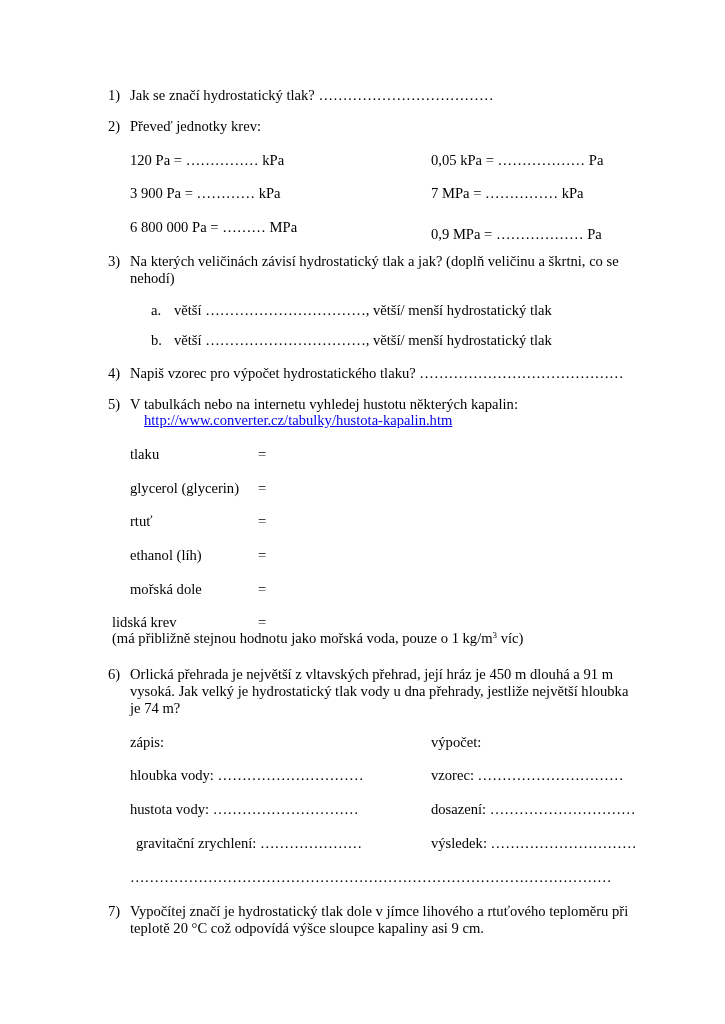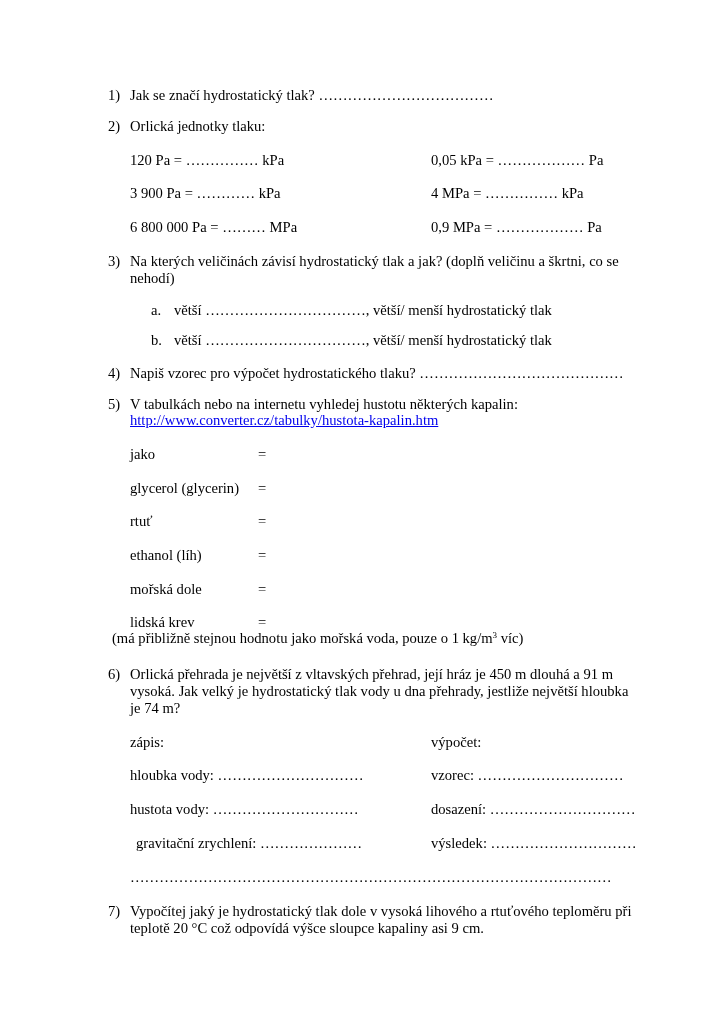--- a/index.html
+++ b/index.html
@@ -1,38 +1,38 @@
 <!DOCTYPE html>
 <html><head>
 <meta charset="utf-8">
 <style>
   html, body { margin: 0; padding: 0; background: #ffffff; }
   body { width: 725px; height: 1024px; position: relative; overflow: hidden;
          font-family: "Liberation Serif", "DejaVu Serif", serif; font-size: 14.6px; color: #000; }
   .abs { position: absolute; white-space: nowrap; line-height: 17px; }
-  .link { color: #0000ee; text-decoration: underline; }
+  .link { color: #0000ee; text-decoration: underline; margin-left: 14px; }
   sup { font-size: 9px; vertical-align: 5px; line-height: 0; }
 </style>
 </head>
 <body>
 
 <div>
   <span class="abs" style="left:108px;top:87px">1)</span>
   <span class="abs" style="left:130px;top:87px">Jak se značí hydrostatický tlak? ………………………………</span>
 </div>
 
 <div>
   <span class="abs" style="left:108px;top:118px">2)</span>
-  <span class="abs" style="left:130px;top:118px">Orlická jednotky tlaku:</span>
+  <span class="abs" style="left:130px;top:118px">Převeď jednotky krev:</span>
   <span class="abs" style="left:130px;top:152px">120 Pa = …………… kPa</span>
   <span class="abs" style="left:431px;top:152px">0,05 kPa = ……………… Pa</span>
   <span class="abs" style="left:130px;top:185px">3 900 Pa = ………… kPa</span>
-  <span class="abs" style="left:431px;top:185px">4 MPa = …………… kPa</span>
+  <span class="abs" style="left:431px;top:185px">7 MPa = …………… kPa</span>
   <span class="abs" style="left:130px;top:219px">6 800 000 Pa = ……… MPa</span>
-  <span class="abs" style="left:431px;top:219px">0,9 MPa = ……………… Pa</span>
+  <span class="abs" style="left:431px;top:226px">0,9 MPa = ……………… Pa</span>
 </div>
 
 <div>
   <span class="abs" style="left:108px;top:253px">3)</span>
   <span class="abs" style="left:130px;top:253px">Na kterých veličinách závisí hydrostatický tlak a jak? (doplň veličinu a škrtni, co se</span>
   <span class="abs" style="left:130px;top:270px">nehodí)</span>
   <span class="abs" style="left:151px;top:302px">a.</span>
   <span class="abs" style="left:174px;top:302px">větší ……………………………, větší/ menší hydrostatický tlak</span>
   <span class="abs" style="left:151px;top:332px">b.</span>
   <span class="abs" style="left:174px;top:332px">větší ……………………………, větší/ menší hydrostatický tlak</span>
@@ -41,31 +41,31 @@
 <div>
   <span class="abs" style="left:108px;top:365px">4)</span>
   <span class="abs" style="left:130px;top:365px">Napiš vzorec pro výpočet hydrostatického tlaku? ……………………………………</span>
 </div>
 
 <div>
   <span class="abs" style="left:108px;top:396px">5)</span>
   <span class="abs" style="left:130px;top:396px">V tabulkách nebo na internetu vyhledej hustotu některých kapalin:</span>
   <a class="abs link" style="left:130px;top:412px">http://www.converter.cz/tabulky/hustota-kapalin.htm</a>
 
-  <span class="abs" style="left:130px;top:446px">jako</span>
+  <span class="abs" style="left:130px;top:446px">tlaku</span>
   <span class="abs" style="left:258px;top:446px">=</span>
   <span class="abs" style="left:130px;top:480px">glycerol (glycerin)</span>
   <span class="abs" style="left:258px;top:480px">=</span>
   <span class="abs" style="left:130px;top:513px">rtuť</span>
   <span class="abs" style="left:258px;top:513px">=</span>
   <span class="abs" style="left:130px;top:547px">ethanol (líh)</span>
   <span class="abs" style="left:258px;top:547px">=</span>
   <span class="abs" style="left:130px;top:581px">mořská dole</span>
   <span class="abs" style="left:258px;top:581px">=</span>
-  <span class="abs" style="left:130px;top:614px">lidská krev</span>
+  <span class="abs" style="left:112px;top:614px">lidská krev</span>
   <span class="abs" style="left:258px;top:614px">=</span>
   <span class="abs" style="left:112px;top:630px"><span>(má přibližně stejnou hodnotu jako mořská voda, pouze o 1 kg/m</span><sup>3</sup><span> víc)</span></span>
 </div>
 
 <div>
   <span class="abs" style="left:108px;top:666px">6)</span>
   <span class="abs" style="left:130px;top:666px">Orlická přehrada je největší z vltavských přehrad, její hráz je 450 m dlouhá a 91 m</span>
   <span class="abs" style="left:130px;top:683px">vysoká. Jak velký je hydrostatický tlak vody u dna přehrady, jestliže největší hloubka</span>
   <span class="abs" style="left:130px;top:700px">je 74 m?</span>
   <span class="abs" style="left:130px;top:734px">zápis:</span>
@@ -74,15 +74,15 @@
   <span class="abs" style="left:431px;top:767px">vzorec: …………………………</span>
   <span class="abs" style="left:130px;top:801px">hustota vody: …………………………</span>
   <span class="abs" style="left:431px;top:801px">dosazení: …………………………</span>
   <span class="abs" style="left:136px;top:835px">gravitační zrychlení: …………………</span>
   <span class="abs" style="left:431px;top:835px">výsledek: …………………………</span>
   <span class="abs" style="left:130px;top:869px">………………………………………………………………………………………</span>
 </div>
 
 <div>
   <span class="abs" style="left:108px;top:903px">7)</span>
-  <span class="abs" style="left:130px;top:903px">Vypočítej jaký je hydrostatický tlak dole v vysoká lihového a rtuťového teploměru při</span>
+  <span class="abs" style="left:130px;top:903px">Vypočítej značí je hydrostatický tlak dole v jímce lihového a rtuťového teploměru při</span>
   <span class="abs" style="left:130px;top:920px">teplotě 20 °C což odpovídá výšce sloupce kapaliny asi 9 cm.</span>
 </div>
 
 </body></html>

